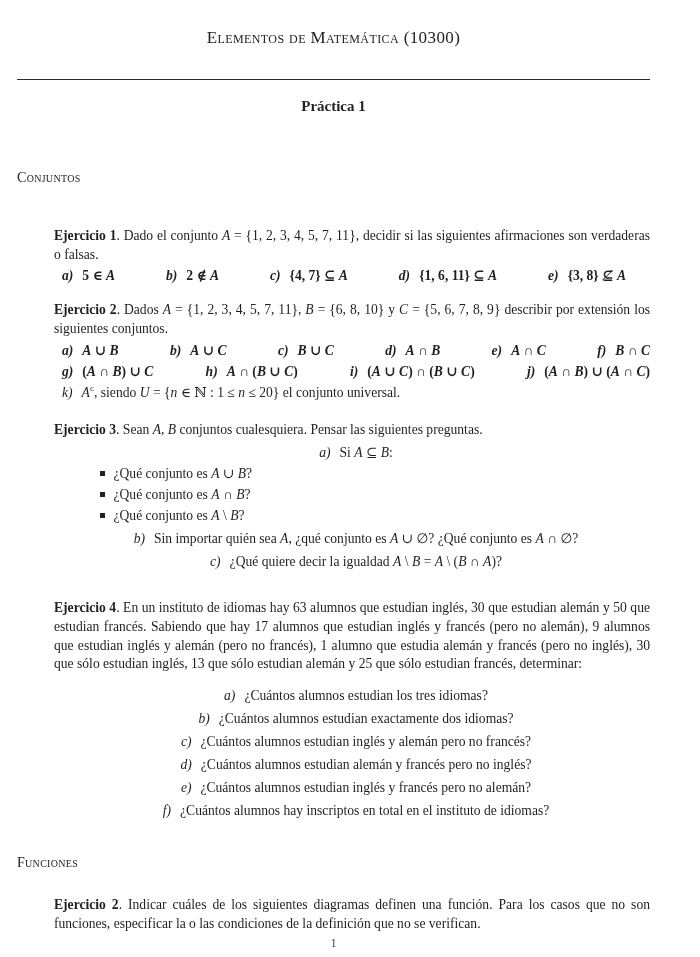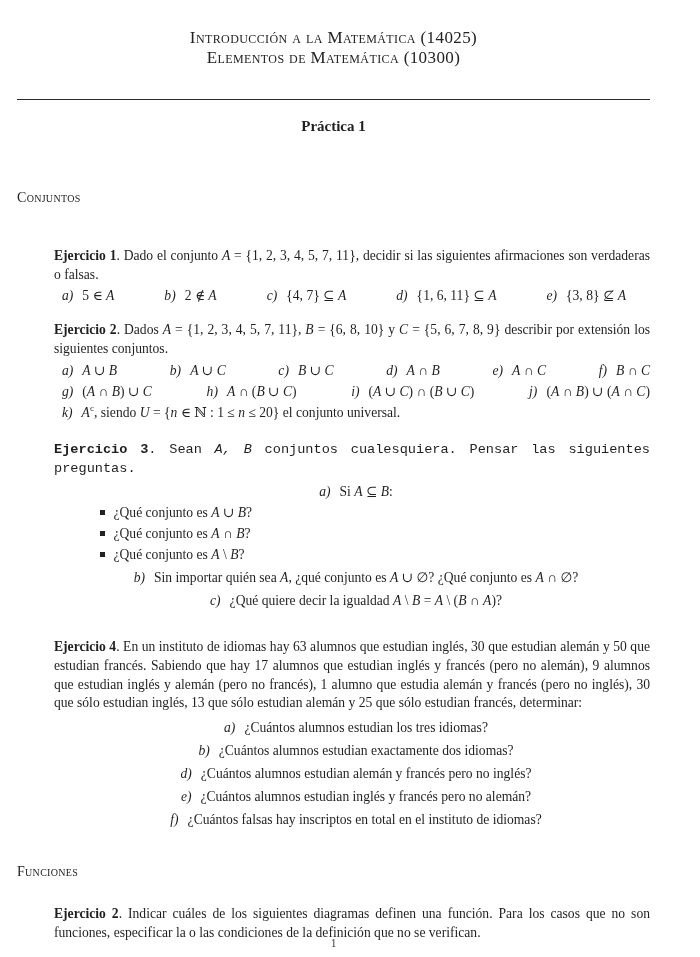--- a/index.html
+++ b/index.html
@@ -29,45 +29,45 @@
   section[data-name="section-conjuntos"] .section-heading { margin-top:54px; }
   section[data-name="section-funciones"] .section-heading { margin-top:35px; }
 
   .para { margin-left:37px; text-align:justify; }
   .run-b { font-weight:bold; }
   .run-i { font-style:italic; }
   sup { font-size:0.68em; line-height:0; }
 
   
   .item-row { margin-left:37px; padding-left:8px; line-height:21px; }
-  .item-row.spread { display:flex; justify-content:space-between; }
+  .item-row.spread { display:flex; justify-content:space-between;font-weight:bold; }
   .row-item { white-space:nowrap; }
   .item-label { font-style:italic; padding-right:9px; }
 
   
   .vlist { margin-left:37px; }
   .vlist-item { padding-left:8px; margin-top:4px; line-height:19px;text-align:center; }
   .vlist-item .item-label { display:inline-block; min-width:14px; padding-right:9px; }
   .bullet-line { margin:2px 0 2px 46px; line-height:19px; }
   .bullet-square {
     display:inline-block; width:4.5px; height:4.5px; background:#222;
     margin-right:9px; vertical-align:2.5px;
   }
 
   
   [data-name="ej1-paragraph"]   { margin-top:40px; }
   [data-name="ej1-options-row"] { margin-top:1px; margin-right:24px; }
   [data-name="ej2-paragraph"]   { margin-top:14px; }
   [data-name="ej2-row-1"]       { margin-top:2px;gap:31px; }
   [data-name="ej2-row-2"]       { margin-top:0; }
   [data-name="ej2-row-3"]       { margin-top:0; }
-  [data-name="ej3-paragraph"]   { margin-top:17px;font-family:Liberation Mono, monospace; }
+  [data-name="ej3-paragraph"]   { margin-top:17px; }
   [data-name="ej3-question-list"] { margin-top:0; }
   [data-name="ej4-paragraph"]   { margin-top:28px; line-height:18.8px; }
-  [data-name="ej4-question-list"] { margin-top:5px;font-family:Liberation Serif, serif; }
+  [data-name="ej4-question-list"] { margin-top:12px;font-family:Liberation Serif, serif; }
   [data-name="ej5-paragraph"]   { margin-top:24px; }
 
   
   .watermark {
     position:absolute; left:418px; top:659px;
     font-family:"Liberation Sans","DejaVu Sans",sans-serif;
     font-weight:bold; font-size:26px; letter-spacing:0.5px;
     color:#8c8c8c; white-space:nowrap;
   }
 
@@ -76,21 +76,20 @@
     position:absolute; top:934px; left:17px; width:633px;
     text-align:center; font-size:11.5px; color:#3a3a3a;
   }
 </style>
 </head>
 <body>
 
 <div class="page" data-name="document-page">
   <div class="inner" data-name="text-column">
     <header data-name="document-header">
-      <div class="doc-title" data-name="course-title-line1">Introducción a la Matemática (14025)</div>
       <div class="doc-title" data-name="course-title-line2">Elementos de Matemática (10300)</div>
     </header>
     <hr class="rule" data-name="horizontal-rule">
     <div class="practice-title" data-name="practice-title">Práctica 1</div>
     <main data-name="document-body">
         <section data-name="section-conjuntos">
           <h2 class="section-heading" data-name="section-heading-conjuntos">Conjuntos</h2>
           <p class="para" data-name="ej1-paragraph"><span class="run-b" data-name="bold-text">Ejercicio 1</span><span data-name="text-run">. Dado el conjunto </span><span class="run-i" data-name="math-var">A</span><span data-name="text-run"> = {1, 2, 3, 4, 5, 7, 11}, decidir si las siguientes afirmaciones son verdaderas o falsas.</span></p>
           <div class="item-row spread" data-name="ej1-options-row">
             <span class="row-item" data-name="option-item"><span class="item-label" data-name="item-label">a)</span><span class="item-body" data-name="item-text"><span data-name="text-run">5 ∈ </span><span class="run-i" data-name="math-var">A</span></span></span>
@@ -121,23 +120,24 @@
             <div class="bullet-line" data-name="bullet-item"><span class="bullet-square" data-name="square-bullet-icon"></span><span class="bullet-body" data-name="bullet-text"><span data-name="text-run">¿Qué conjunto es </span><span class="run-i" data-name="math-var">A</span><span data-name="text-run"> ∪ </span><span class="run-i" data-name="math-var">B</span><span data-name="text-run">?</span></span></div>
             <div class="bullet-line" data-name="bullet-item"><span class="bullet-square" data-name="square-bullet-icon"></span><span class="bullet-body" data-name="bullet-text"><span data-name="text-run">¿Qué conjunto es </span><span class="run-i" data-name="math-var">A</span><span data-name="text-run"> ∩ </span><span class="run-i" data-name="math-var">B</span><span data-name="text-run">?</span></span></div>
             <div class="bullet-line" data-name="bullet-item"><span class="bullet-square" data-name="square-bullet-icon"></span><span class="bullet-body" data-name="bullet-text"><span data-name="text-run">¿Qué conjunto es </span><span class="run-i" data-name="math-var">A</span><span data-name="text-run"> \ </span><span class="run-i" data-name="math-var">B</span><span data-name="text-run">?</span></span></div>
             <div class="vlist-item" data-name="question-item"><span class="item-label" data-name="item-label">b)</span><span class="item-body" data-name="item-text"><span data-name="text-run">Sin importar quién sea </span><span class="run-i" data-name="math-var">A</span><span data-name="text-run">, ¿qué conjunto es </span><span class="run-i" data-name="math-var">A</span><span data-name="text-run"> ∪ ∅? ¿Qué conjunto es </span><span class="run-i" data-name="math-var">A</span><span data-name="text-run"> ∩ ∅?</span></span></div>
             <div class="vlist-item" data-name="question-item"><span class="item-label" data-name="item-label">c)</span><span class="item-body" data-name="item-text"><span data-name="text-run">¿Qué quiere decir la igualdad </span><span class="run-i" data-name="math-var">A</span><span data-name="text-run"> \ </span><span class="run-i" data-name="math-var">B</span><span data-name="text-run"> = </span><span class="run-i" data-name="math-var">A</span><span data-name="text-run"> \ (</span><span class="run-i" data-name="math-var">B</span><span data-name="text-run"> ∩ </span><span class="run-i" data-name="math-var">A</span><span data-name="text-run">)?</span></span></div>
           </div>
           <p class="para" data-name="ej4-paragraph"><span class="run-b" data-name="bold-text">Ejercicio 4</span><span data-name="text-run">. En un instituto de idiomas hay 63 alumnos que estudian inglés, 30 que estudian alemán y 50 que estudian francés. Sabiendo que hay 17 alumnos que estudian inglés y francés (pero no alemán), 9 alumnos que estudian inglés y alemán (pero no francés), 1 alumno que estudia alemán y francés (pero no inglés), 30 que sólo estudian inglés, 13 que sólo estudian alemán y 25 que sólo estudian francés, determinar:</span></p>
           <div class="vlist" data-name="ej4-question-list">
             <div class="vlist-item" data-name="question-item"><span class="item-label" data-name="item-label">a)</span><span class="item-body" data-name="item-text"><span data-name="text-run">¿Cuántos alumnos estudian los tres idiomas?</span></span></div>
             <div class="vlist-item" data-name="question-item"><span class="item-label" data-name="item-label">b)</span><span class="item-body" data-name="item-text"><span data-name="text-run">¿Cuántos alumnos estudian exactamente dos idiomas?</span></span></div>
+            <div class="vlist-item" data-name="question-item"><span class="item-label" data-name="item-label">c)</span><span class="item-body" data-name="item-text"><span data-name="text-run">¿Cuántos alumnos estudian inglés y alemán pero no francés?</span></span></div>
             <div class="vlist-item" data-name="question-item"><span class="item-label" data-name="item-label">d)</span><span class="item-body" data-name="item-text"><span data-name="text-run">¿Cuántos alumnos estudian alemán y francés pero no inglés?</span></span></div>
             <div class="vlist-item" data-name="question-item"><span class="item-label" data-name="item-label">e)</span><span class="item-body" data-name="item-text"><span data-name="text-run">¿Cuántos alumnos estudian inglés y francés pero no alemán?</span></span></div>
-            <div class="vlist-item" data-name="question-item"><span class="item-label" data-name="item-label">f)</span><span class="item-body" data-name="item-text"><span data-name="text-run">¿Cuántos falsas hay inscriptos en total en el instituto de idiomas?</span></span></div>
+            <div class="vlist-item" data-name="question-item"><span class="item-label" data-name="item-label">f)</span><span class="item-body" data-name="item-text"><span data-name="text-run">¿Cuántos alumnos hay inscriptos en total en el instituto de idiomas?</span></span></div>
           </div>
         </section>
         <section data-name="section-funciones">
           <h2 class="section-heading" data-name="section-heading-funciones">Funciones</h2>
           <p class="para" data-name="ej5-paragraph"><span class="run-b" data-name="bold-text">Ejercicio 2</span><span data-name="text-run">. Indicar cuáles de los siguientes diagramas definen una función. Para los casos que no son funciones, especificar la o las condiciones de la definición que no se verifican.</span></p>
         </section>
       </main>
   </div>
   <div class="page-number" data-name="page-number">1</div>
 </div>

